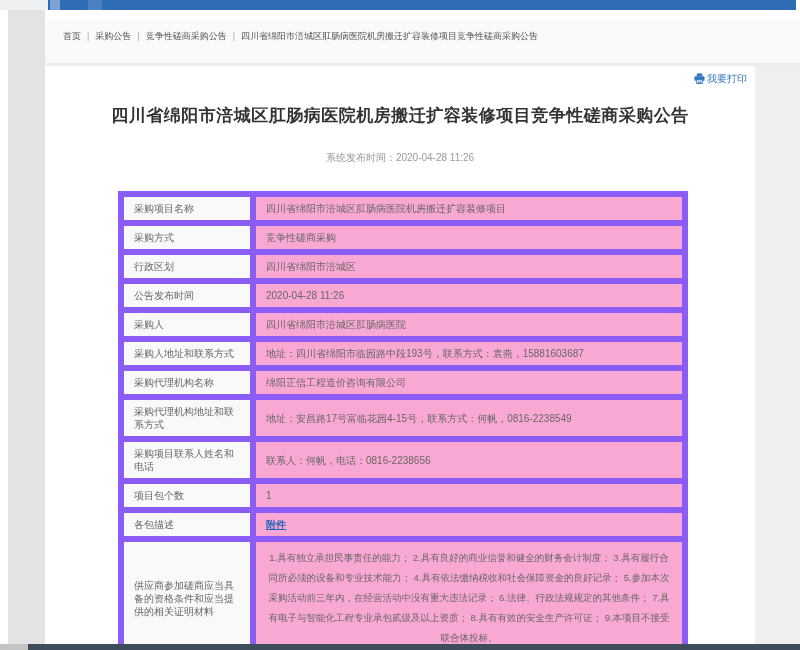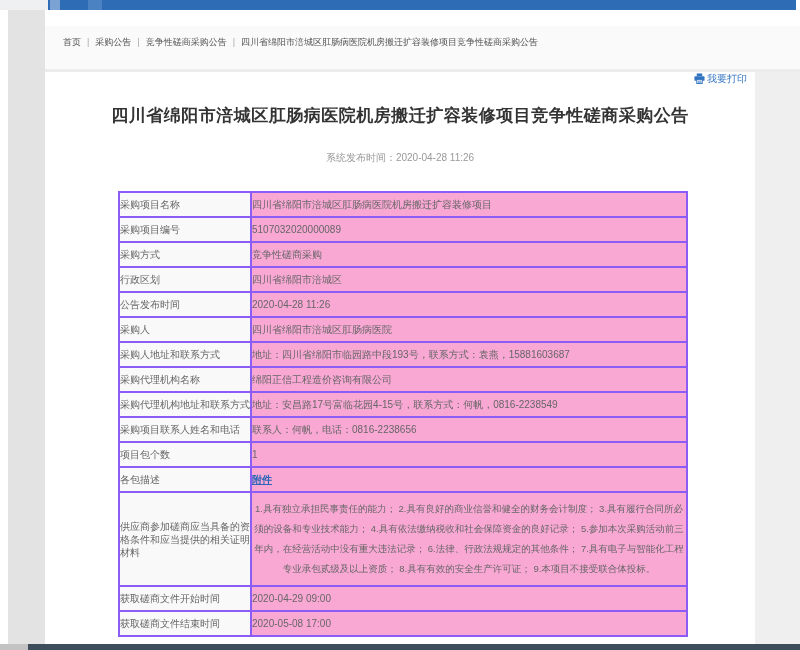--- a/index.html
+++ b/index.html
@@ -17,21 +17,21 @@
   .top-nav-bar { position:absolute; left:48px; top:0; width:748px; height:10px; background:#2e6cb5; }
   .top-nav-hl1 { position:absolute; left:2px; top:0; width:10px; height:10px; background:#7aa3d4; }
   .top-nav-hl2 { position:absolute; left:40px; top:0; width:14px; height:10px; background:#4b82c2; }
 
   
   .left-strip  { position:absolute; left:8px;  top:10px; width:37px; height:634px; background:#e3e3e3; }
   .right-panel { position:absolute; left:755px; top:46px; width:45px; height:598px; background:#efeff0; }
 
   
   .breadcrumb-bar {
-    position:absolute; left:45px; top:26px; width:755px; height:46px;
+    position:absolute; left:45px; top:20px; width:755px; height:46px;
     background:#fafafa; border-bottom:3px solid #ececec;
     line-height:33px; padding-left:18px;
     font-size:9px; color:#555; white-space:nowrap; overflow:hidden;
   }
   .breadcrumb-bar .crumb { color:#555; text-decoration:none; cursor:pointer; }
   .breadcrumb-bar .crumb.current { color:#555; cursor:default; }
   .breadcrumb-bar .sep { color:#aaa; margin:0 6px; }
 
   
   .content { position:absolute; left:45px; top:46px; width:710px; }
@@ -54,22 +54,22 @@
   }
 
   table.info-table {
     border-collapse:collapse;
     margin:26px 0 0 73px;
     width:570px;
     table-layout:fixed;
     font-size:10px;
   }
   table.info-table td {
-    border:2px solid #8b5cf6;
-    padding:5px 0;
+    border:6px solid #8b5cf6;
+    padding:5px 10px;
     vertical-align:middle;
     color:#666;
     line-height:13px;
   }
   td.label-cell  { width:132px; background:#f9f9f9; }
   td.value-cell  { background:#f9a8d4; padding-left:12px; }
   td.value-cell.multiline { line-height:20px; padding-top:6px; padding-bottom:6px; font-size:9.5px;text-align:center; }
   a.attachment-link { color:#2b66b8; font-weight:bold; text-decoration:underline; cursor:pointer; }
 
   
@@ -109,24 +109,20 @@
 
   <h1 class="page-title">四川省绵阳市涪城区肛肠病医院机房搬迁扩容装修项目竞争性磋商采购公告</h1>
 
   <div class="pub-time">系统发布时间：2020-04-28 11:26</div>
 
   <table class="info-table">
     <tbody>
         <tr>
           <td class="label-cell">采购项目名称</td>
           <td class="value-cell">四川省绵阳市涪城区肛肠病医院机房搬迁扩容装修项目</td>
-        </tr>
-        <tr>
-          <td class="label-cell">采购项目编号</td>
-          <td class="value-cell">5107032020000089</td>
         </tr>
         <tr>
           <td class="label-cell">采购方式</td>
           <td class="value-cell">竞争性磋商采购</td>
         </tr>
         <tr>
           <td class="label-cell">行政区划</td>
           <td class="value-cell">四川省绵阳市涪城区</td>
         </tr>
         <tr>

